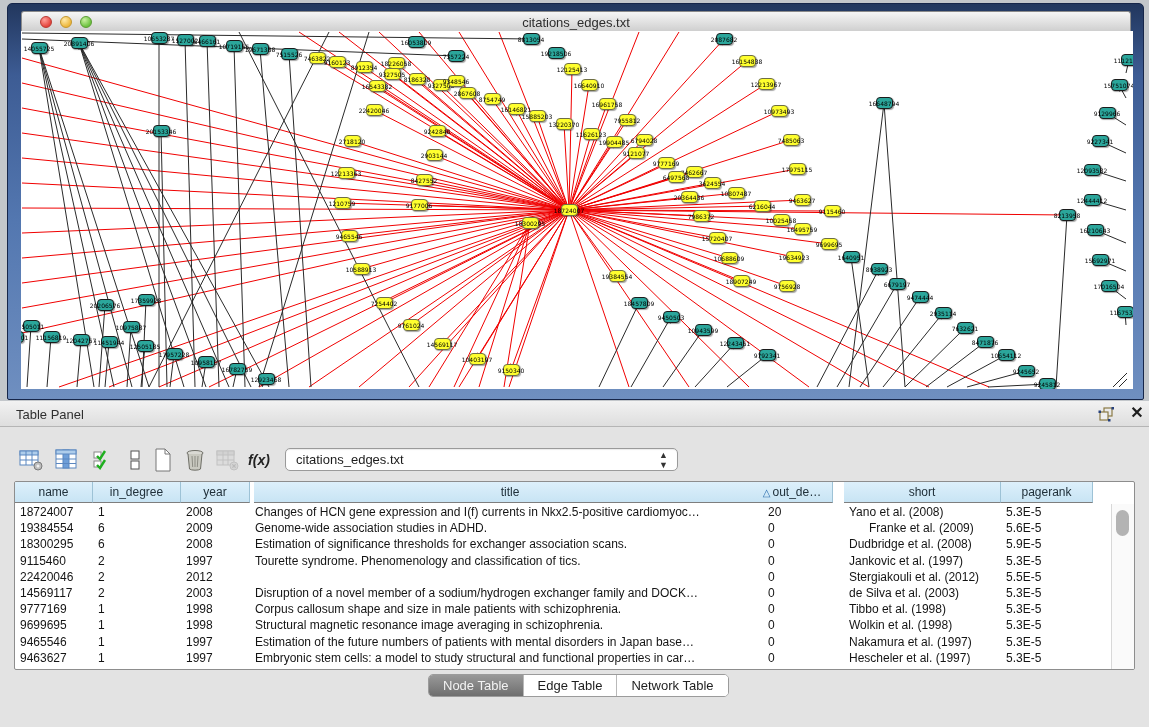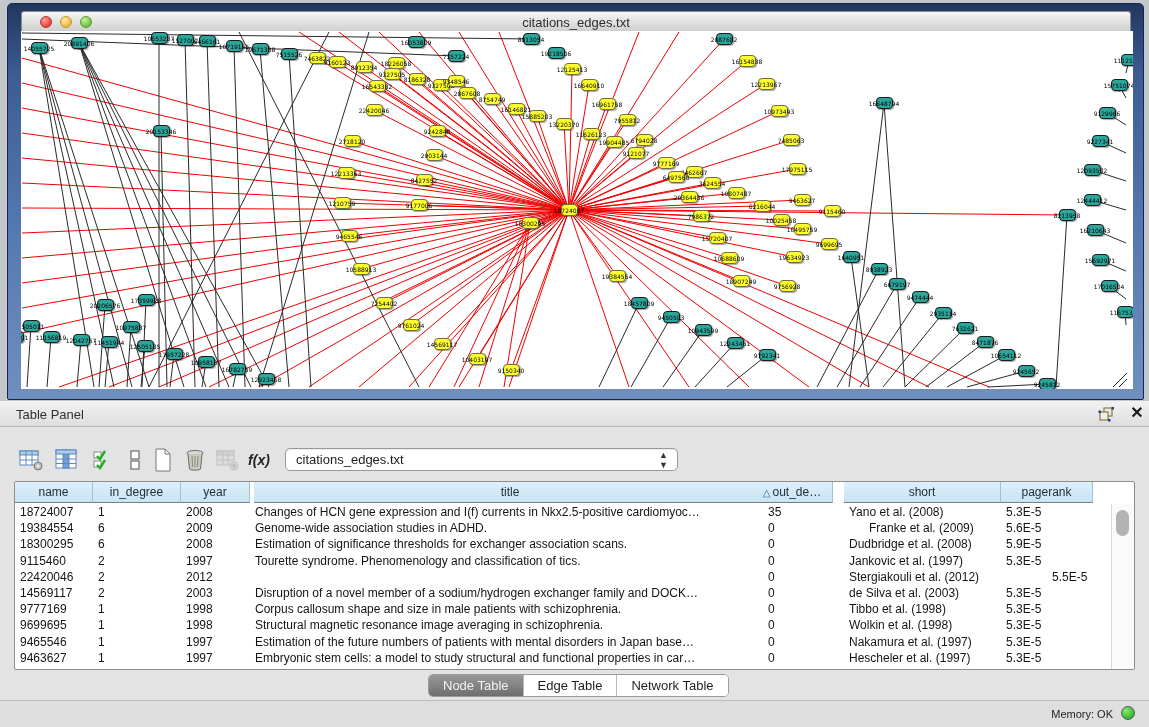--- a/index.html
+++ b/index.html
@@ -462,21 +462,21 @@
         <div class="th" style="left: 737px; width: 81px;"><span class="sort">△</span>out_de…</div>
         <div class="th" style="left: 829px; width: 157px;">short</div>
         <div class="th" style="left: 986px; width: 92px;">pagerank</div>
       </div>
     <div id="tbody">
         <div class="trow" style="top: 22px;">
           <div class="td" style="left: 0px; width: 78px;">18724007</div>
           <div class="td" style="left: 78px; width: 88px;">1</div>
           <div class="td" style="left: 166px; width: 69px;">2008</div>
           <div class="td" style="left: 235px; width: 513px;">Changes of HCN gene expression and I(f) currents in Nkx2.5-positive cardiomyoc…</div>
-          <div class="td" style="left: 748px; width: 81px;">35</div>
+          <div class="td" style="left: 748px; width: 81px;">20</div>
           <div class="td" style="left: 829px; width: 157px;">Yano et al. (2008)</div>
           <div class="td" style="left: 986px; width: 92px;">5.3E-5</div>
         </div>
         <div class="trow" style="top: 38.2px;">
           <div class="td" style="left: 0px; width: 78px;">19384554</div>
           <div class="td" style="left: 78px; width: 88px;">6</div>
           <div class="td" style="left: 166px; width: 69px;">2009</div>
           <div class="td" style="left: 235px; width: 513px;">Genome-wide association studies in ADHD.</div>
           <div class="td" style="left: 748px; width: 81px;">0</div>
           <div class="td" style="left: 849px; width: 157px;">Franke et al. (2009)</div>
@@ -499,21 +499,21 @@
           <div class="td" style="left: 748px; width: 81px;">0</div>
           <div class="td" style="left: 829px; width: 157px;">Jankovic et al. (1997)</div>
           <div class="td" style="left: 986px; width: 92px;">5.3E-5</div>
         </div>
         <div class="trow" style="top: 86.8px;">
           <div class="td" style="left: 0px; width: 78px;">22420046</div>
           <div class="td" style="left: 78px; width: 88px;">2</div>
           <div class="td" style="left: 166px; width: 69px;">2012</div>
           <div class="td" style="left: 748px; width: 81px;">0</div>
           <div class="td" style="left: 829px; width: 157px;">Stergiakouli et al. (2012)</div>
-          <div class="td" style="left: 986px; width: 92px; margin-left: 46px;">5.5E-5</div>
+          <div class="td" style="left: 986px; width: 92px;">5.5E-5</div>
         </div>
         <div class="trow" style="top: 103px;">
           <div class="td" style="left: 0px; width: 78px;">14569117</div>
           <div class="td" style="left: 78px; width: 88px;">2</div>
           <div class="td" style="left: 166px; width: 69px;">2003</div>
           <div class="td" style="left: 235px; width: 513px;">Disruption of a novel member of a sodium/hydrogen exchanger family and DOCK…</div>
           <div class="td" style="left: 748px; width: 81px;">0</div>
           <div class="td" style="left: 829px; width: 157px;">de Silva et al. (2003)</div>
           <div class="td" style="left: 986px; width: 92px;">5.3E-5</div>
         </div>
@@ -558,17 +558,13 @@
       <div class="vthumb"></div>
     </div>
   </div>
 
   <div class="tabs">
       <div class="tab selected">Node Table</div>
       <div class="tab">Edge Table</div>
       <div class="tab">Network Table</div>
     </div>
 
-  <div class="statusbar">
-    <span class="mem-label">Memory: OK</span>
-    <span class="mem-dot"></span>
-  </div>
 </div>
 
 </body></html>

